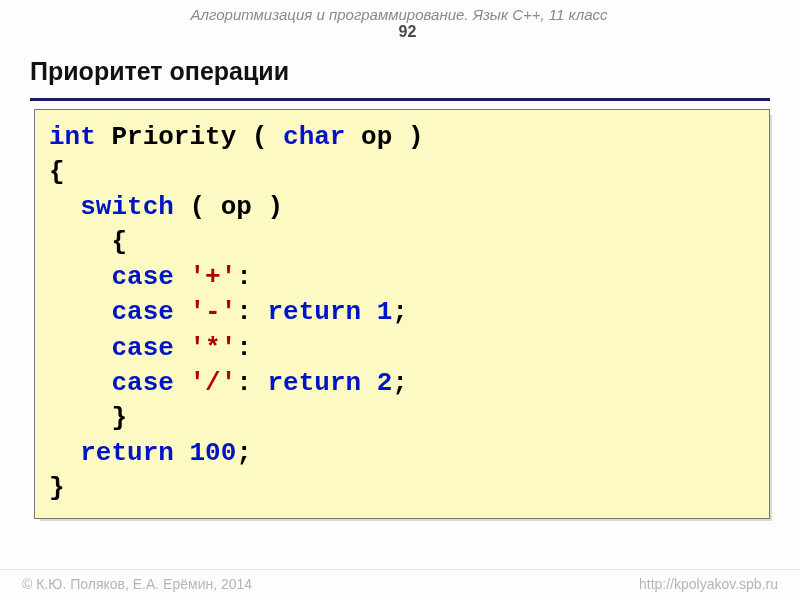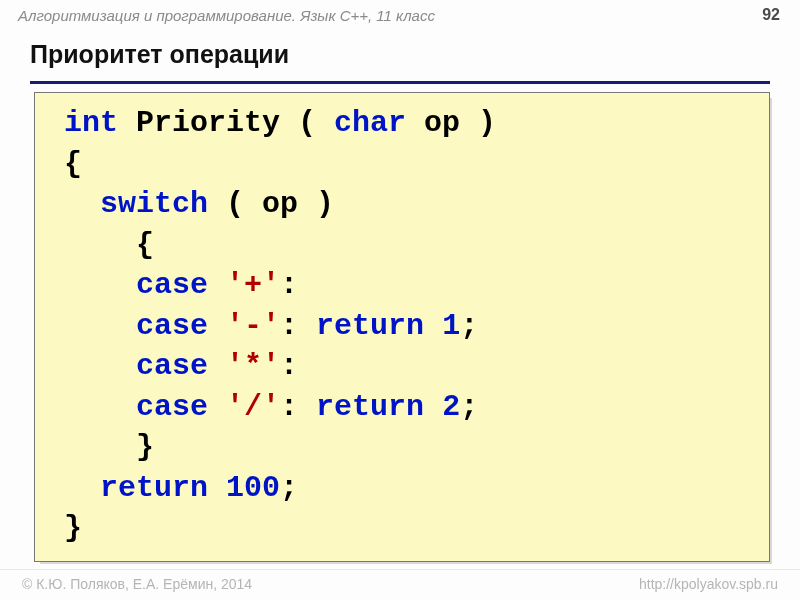--- a/index.html
+++ b/index.html
@@ -12,20 +12,21 @@
     overflow: hidden;
   }
   .header {
     display: flex;
     align-items: center;
     justify-content: space-between;
     padding: 6px 20px 4px 18px;
     color: #8a8a8a;
     font-style: italic;
     font-size: 15px;
+    flex-direction: column;
   }
   .page-num {
     font-weight: bold;
     font-style: normal;
     color: #4a4a4a;
     font-size: 16px;
     margin-left: 17px;
   }
   .main-title {
     margin: 12px 30px 8px 30px;
@@ -41,23 +42,23 @@
   }
   .code-shadow {
     position: absolute;
     top: 6px; left: 6px; right: -2px; bottom: -2px;
     background: #d8d8d8;
   }
   .code-box {
     position: relative;
     background: #fcfac2;
     border: 1px solid #777;
-    padding: 10px 14px 12px 29px;
+    padding: 10px 14px 12px 14px;
     font-family: "Courier New", monospace;
-    font-size: 30px;
+    font-size: 26px;
     font-weight: bold;
     line-height: 1.35;
     white-space: pre;
     color: #000;
   }
   .kw  { color: #0014c7; }
   .num { color: #0014c7; }
   .str { color: #b00000; }
   .footer {
     position: absolute;

